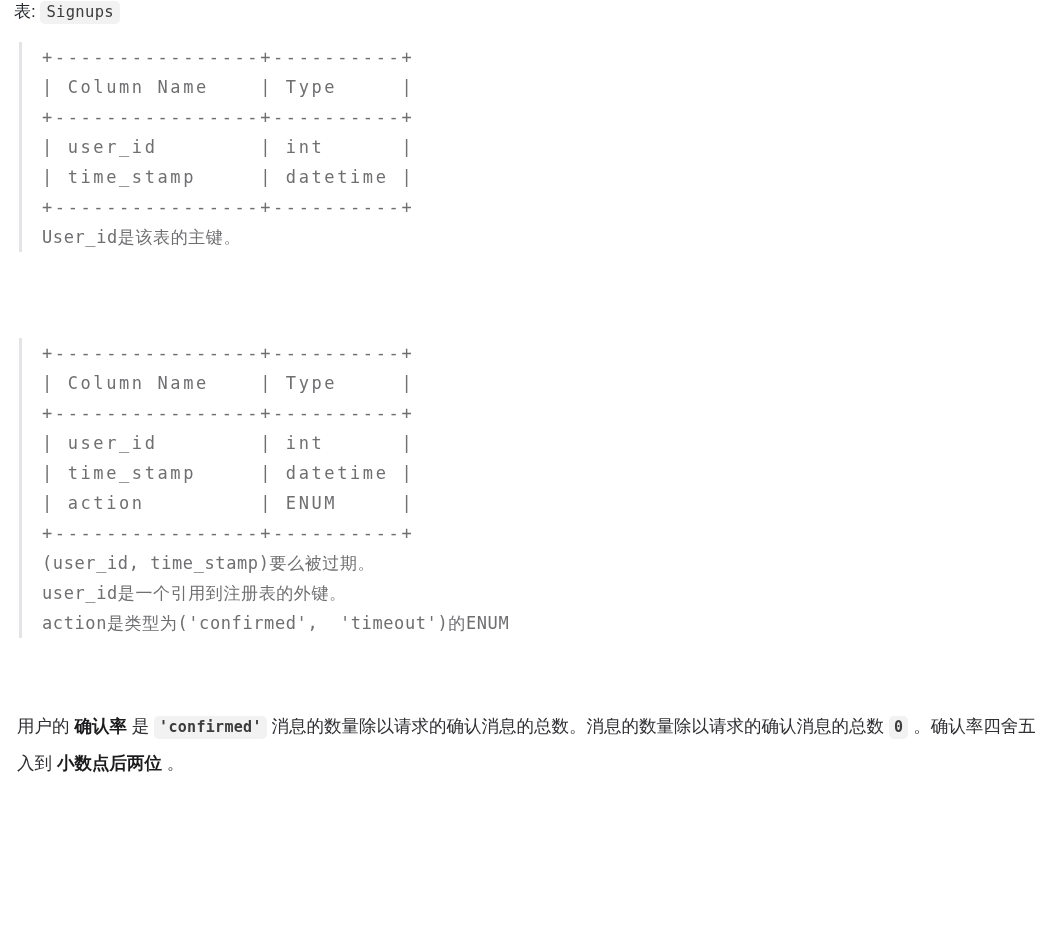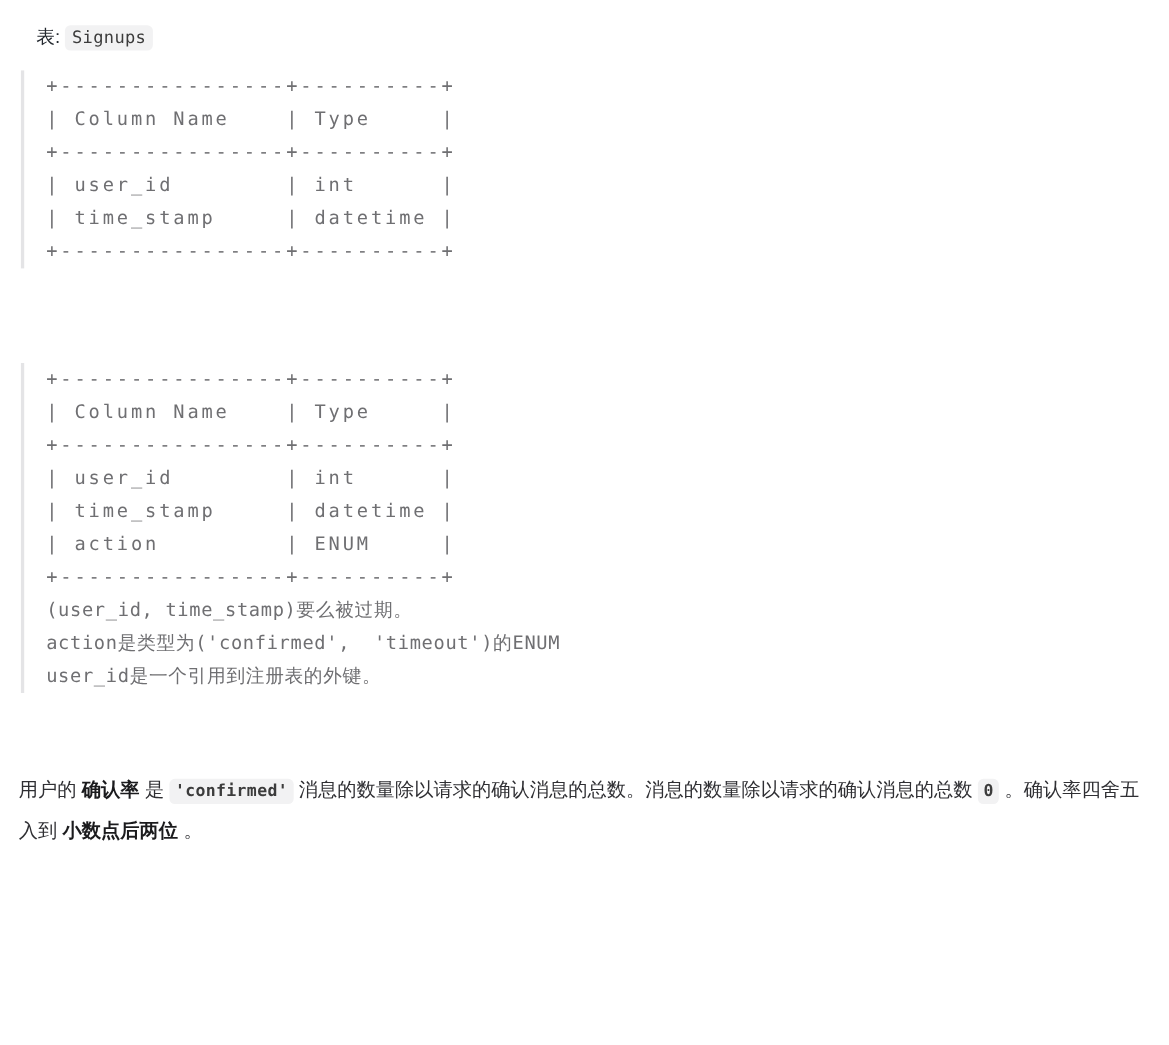--- a/index.html
+++ b/index.html
@@ -20,23 +20,22 @@
     width: 1063px;
     height: 950px;
     padding: 0;
   }
 
   
   .table-heading {
     font-size: 17px;
     line-height: 24px;
     color: #24292f;
-    padding-left: 33px;
+    padding-left: 14px;
     white-space: nowrap;
-    margin-top: 22px;
   }
   .table-heading .label {
     font-family: "Liberation Sans", "DejaVu Sans", sans-serif;
   }
   code.inline {
     font-family: "DejaVu Sans Mono", "Liberation Mono", monospace;
     font-size: 15.5px;
     background: #f2f2f3;
     border-radius: 5px;
     padding: 2px 6px 3px 6px;
@@ -102,37 +101,38 @@
 
   <div class="sp-1"></div>
 
   <div class="quote-block">
     <pre class="ascii">+----------------+----------+
 | Column Name    | Type     |
 +----------------+----------+
 | user_id        | int      |
 | time_stamp     | datetime |
 +----------------+----------+</pre>
+    <div class="note-line">User_id是该表的主键。</div>
   </div>
 
   <div class="sp-2"></div>
 
 
   <div class="sp-3"></div>
 
   <div class="quote-block">
     <pre class="ascii">+----------------+----------+
 | Column Name    | Type     |
 +----------------+----------+
 | user_id        | int      |
 | time_stamp     | datetime |
 | action         | ENUM     |
 +----------------+----------+</pre>
     <div class="note-line">(user_id, time_stamp)要么被过期。</div>
+    <div class="note-line">user_id是一个引用到注册表的外键。</div>
     <div class="note-line">action是类型为('confirmed',  'timeout')的ENUM</div>
-    <div class="note-line">user_id是一个引用到注册表的外键。</div>
   </div>
 
   <div class="sp-4"></div>
 
   <p class="closing" style="margin:0;"><span>用户的 </span><b>确认率</b><span> 是 </span><code class="inline">'confirmed'</code><span> 消息的数量除以请求的确认消息的总数。消息的数量除以请求的确认消息的总数 </span><code class="inline">0</code><span> 。确认率四舍五入到 </span><b>小数点后两位</b><span> 。</span></p>
 
 </div>
 
 </body></html>

